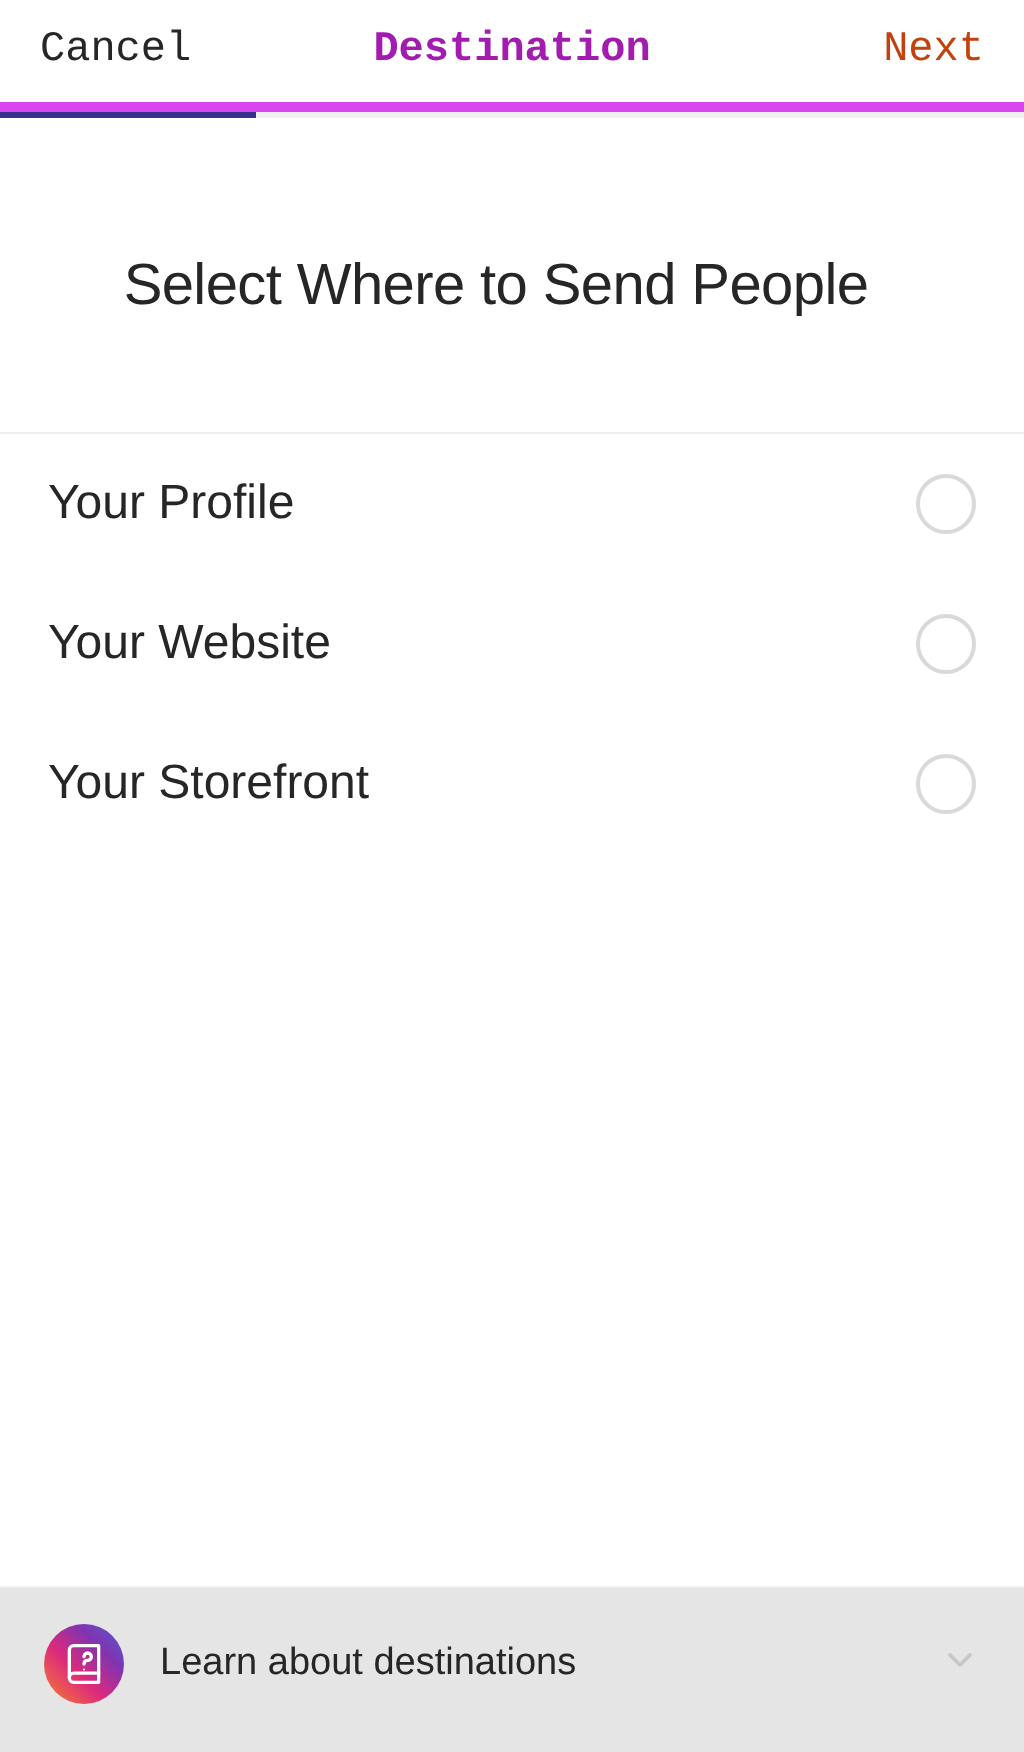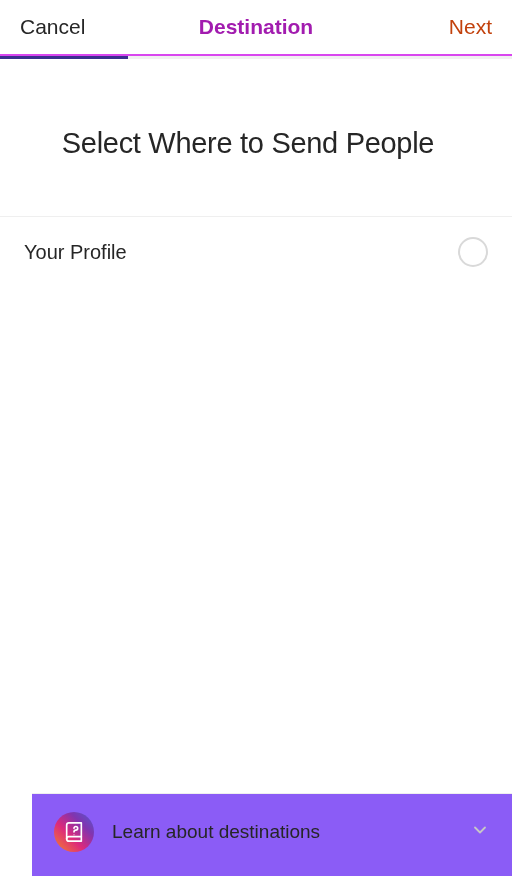--- a/index.html
+++ b/index.html
@@ -11,22 +11,23 @@
       color: #262626;
       overflow: hidden;
       position: relative;
     }
     .header {
       display: flex;
       align-items: center;
       justify-content: space-between;
       height: 56px;
       padding: 0 20px;
-      border-bottom: 2px solid #d946ef;
+      border-bottom: 5px solid #d946ef;
       position: relative;
+      font-family: Liberation Mono, monospace;
     }
     .header-left {
       font-size: 21px;
       color: #262626;
       cursor: pointer;
     }
     .header-title {
       position: absolute;
       left: 50%;
       transform: translateX(-50%);
@@ -66,42 +67,41 @@
       border-top: 1px solid #efefef;
     }
     .row {
       display: flex;
       align-items: center;
       justify-content: space-between;
       padding: 20px 24px;
       cursor: pointer;
     }
     .row-label {
-      font-size: 20px;
+      font-size: 24px;
       color: #262626;
     }
     .radio {
       width: 30px;
       height: 30px;
       border: 2px solid #d9d9d9;
       border-radius: 50%;
       flex-shrink: 0;
     }
     .footer {
       position: absolute;
       left: 0;
       right: 0;
       bottom: 0;
       border-top: 1px solid #efefef;
       display: flex;
       align-items: center;
       padding: 18px 22px 24px 22px;
       gap: 18px;
-      background: #8b5cf6;
-      margin-left: 32px;
+      background: #e5e5e5;
     }
     .footer-icon {
       width: 40px;
       height: 40px;
       border-radius: 50%;
       background: linear-gradient(45deg, #f58529 0%, #dd2a7b 40%, #8134af 70%, #515bd4 100%);
       display: flex;
       align-items: center;
       justify-content: center;
       flex-shrink: 0;
@@ -132,20 +132,28 @@
 
 <div class="hero">
   <h1>Select Where to Send People</h1>
 </div>
 
 <div class="list">
   <div class="row">
     <span class="row-label">Your Profile</span>
     <span class="radio"></span>
   </div>
+  <div class="row">
+    <span class="row-label">Your Website</span>
+    <span class="radio"></span>
+  </div>
+  <div class="row">
+    <span class="row-label">Your Storefront</span>
+    <span class="radio"></span>
+  </div>
 </div>
 
 <div class="footer">
   <div class="footer-icon">
     <svg width="22" height="22" viewBox="0 0 24 24" fill="none" stroke="#fff" stroke-width="1.8" stroke-linecap="round" stroke-linejoin="round">
       <path d="M4 19.5A2.5 2.5 0 0 1 6.5 17H20"></path>
       <path d="M6.5 2H20v20H6.5A2.5 2.5 0 0 1 4 19.5v-15A2.5 2.5 0 0 1 6.5 2z"></path>
       <path d="M12 8a2 2 0 1 1 2 2c-1 0-2 .5-2 2"></path>
       <circle cx="12" cy="15" r="0.6" fill="#fff" stroke="none"></circle>
     </svg>

